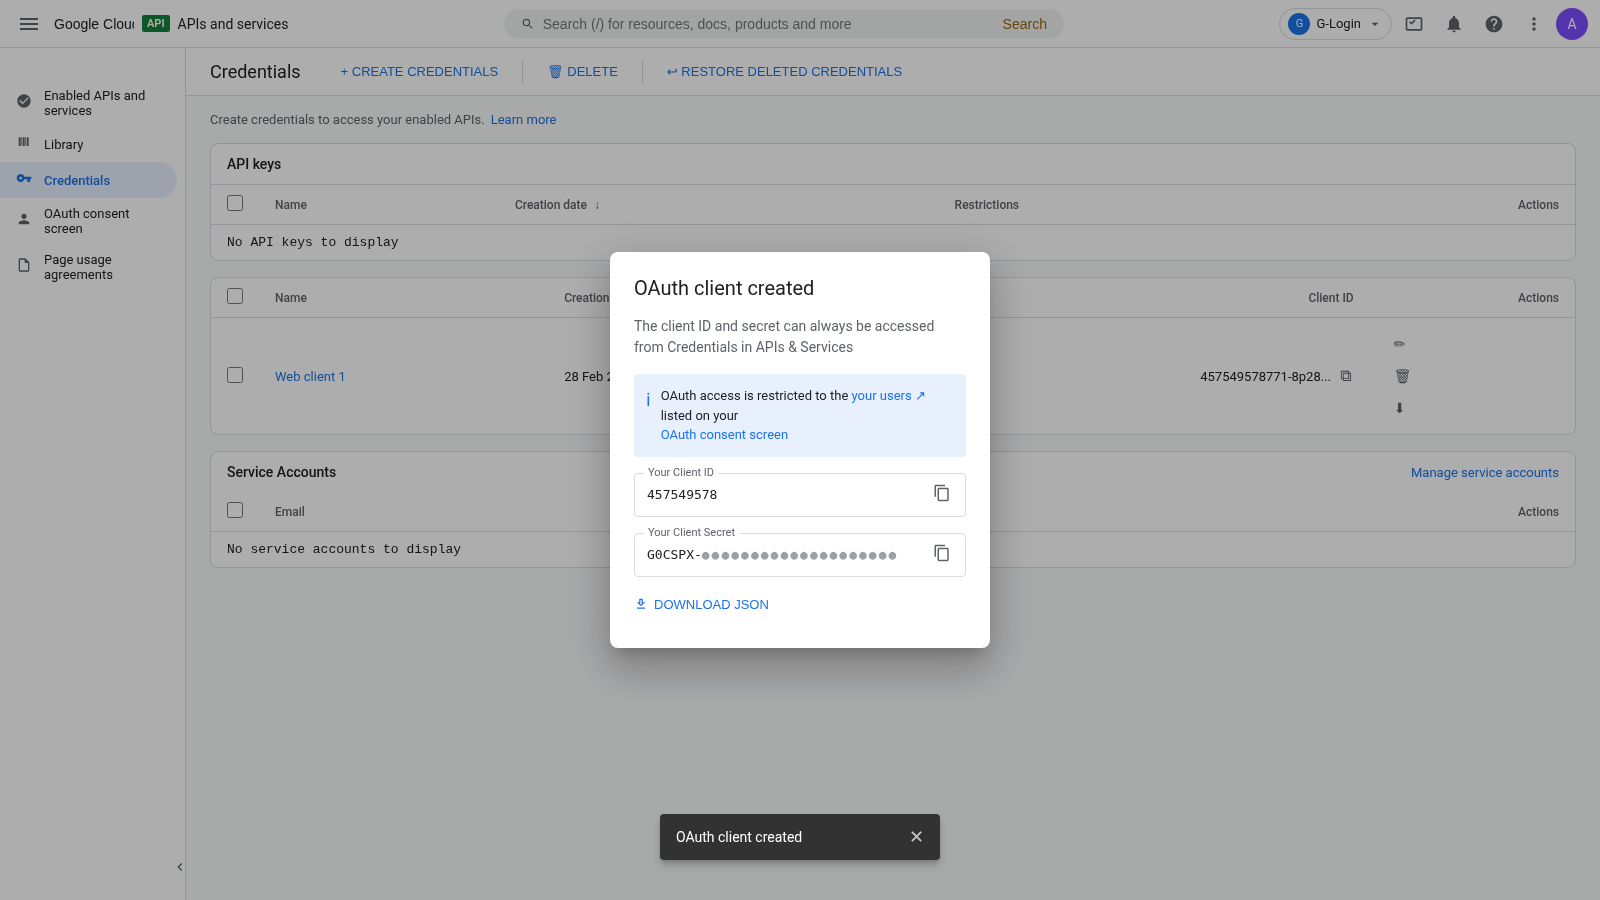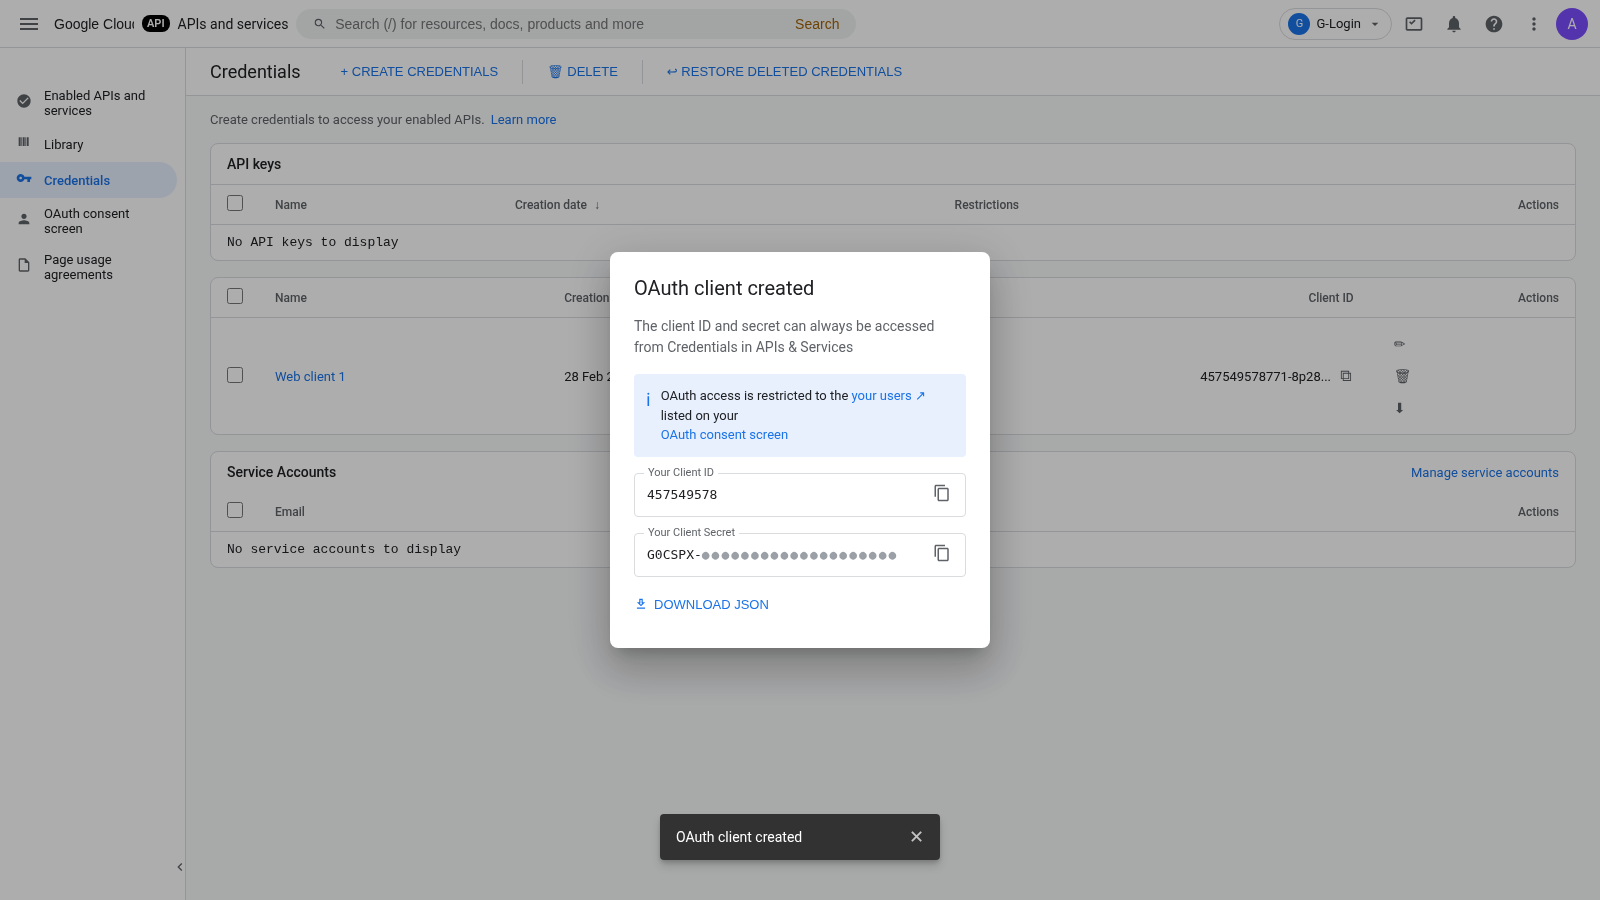--- a/index.html
+++ b/index.html
@@ -7,22 +7,22 @@
 
     
     .topbar {
       display: flex; align-items: center; height: 48px;
       background: #fff; border-bottom: 1px solid #dadce0;
       padding: 0 12px; gap: 8px; position: relative; z-index: 10;
     }
     .topbar-left { display: flex; align-items: center; gap: 8px; }
     .hamburger { cursor: pointer; color: #5f6368; padding: 8px; border-radius: 50%; display:flex;align-items:center; }
     .google-cloud-logo { display: flex; align-items: center; gap: 6px; font-size: 15px; color: #202124; font-weight: 400; }
-    .api-badge { background: #000000; color: #fff; font-size: 11px; font-weight: 600; padding: 2px 5px; border-radius: 8px; }
-    .topbar-center { flex: 1; display: flex; }
+    .api-badge { background: #15803d; color: #fff; font-size: 11px; font-weight: 600; padding: 2px 5px; border-radius: 2px; }
+    .topbar-center { flex: 1; display: flex; justify-content: center; }
     .search-bar {
       display: flex; align-items: center; background: #f1f3f4;
       border: 1px solid transparent; border-radius: 24px;
       padding: 6px 16px; gap: 8px; width: 560px; cursor: text;
     }
     .search-input { border: none; background: transparent; outline: none; font-size: 14px; color: #202124; width: 100%; }
     .search-btn {
       background: none; border: none; cursor: pointer; color: #a16207;
       font-size: 14px; font-weight: 500; display: flex; align-items: center; gap: 4px;
     }

